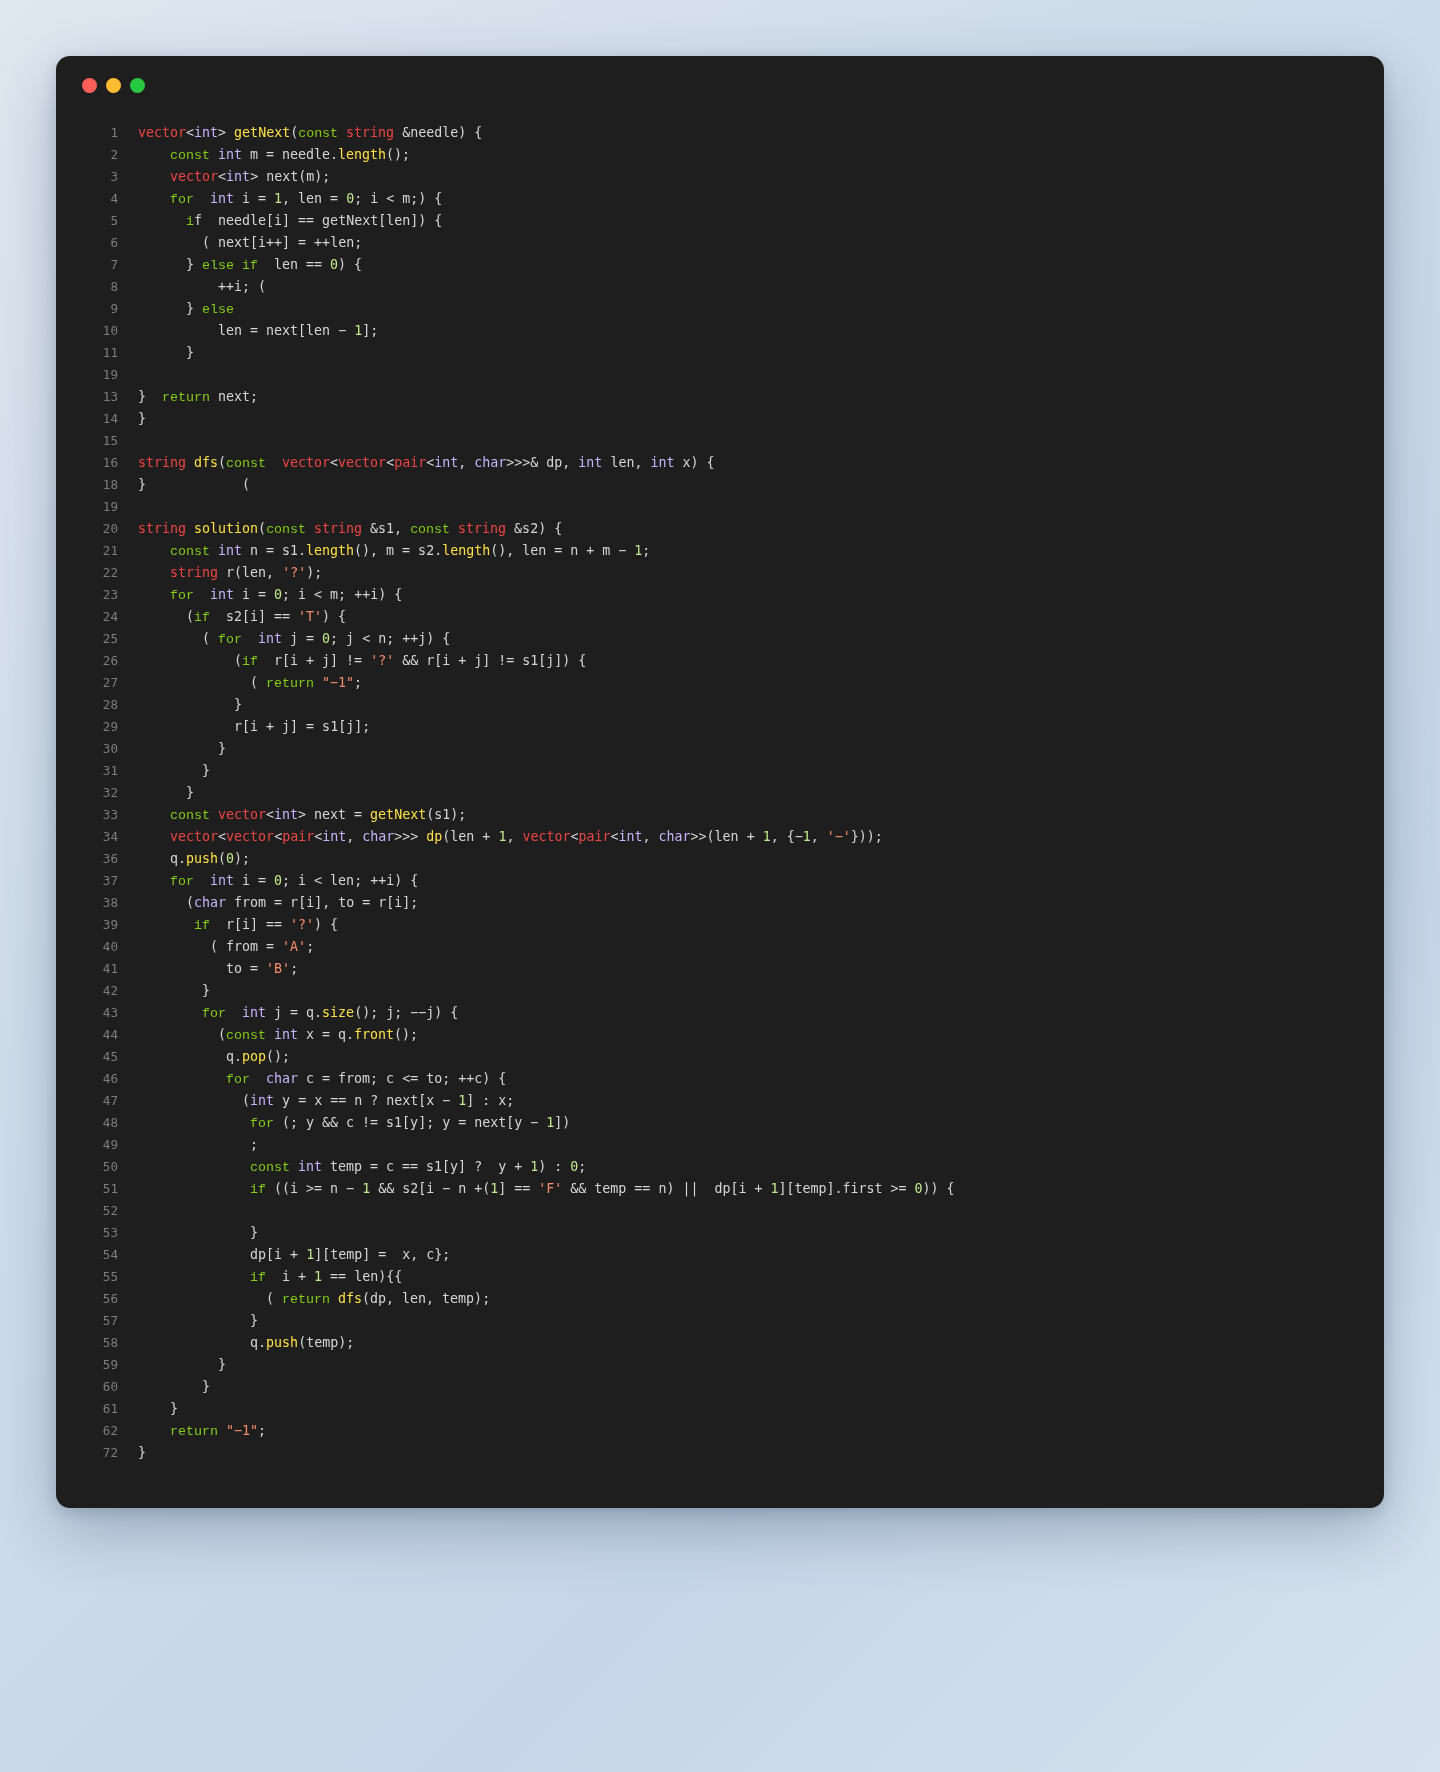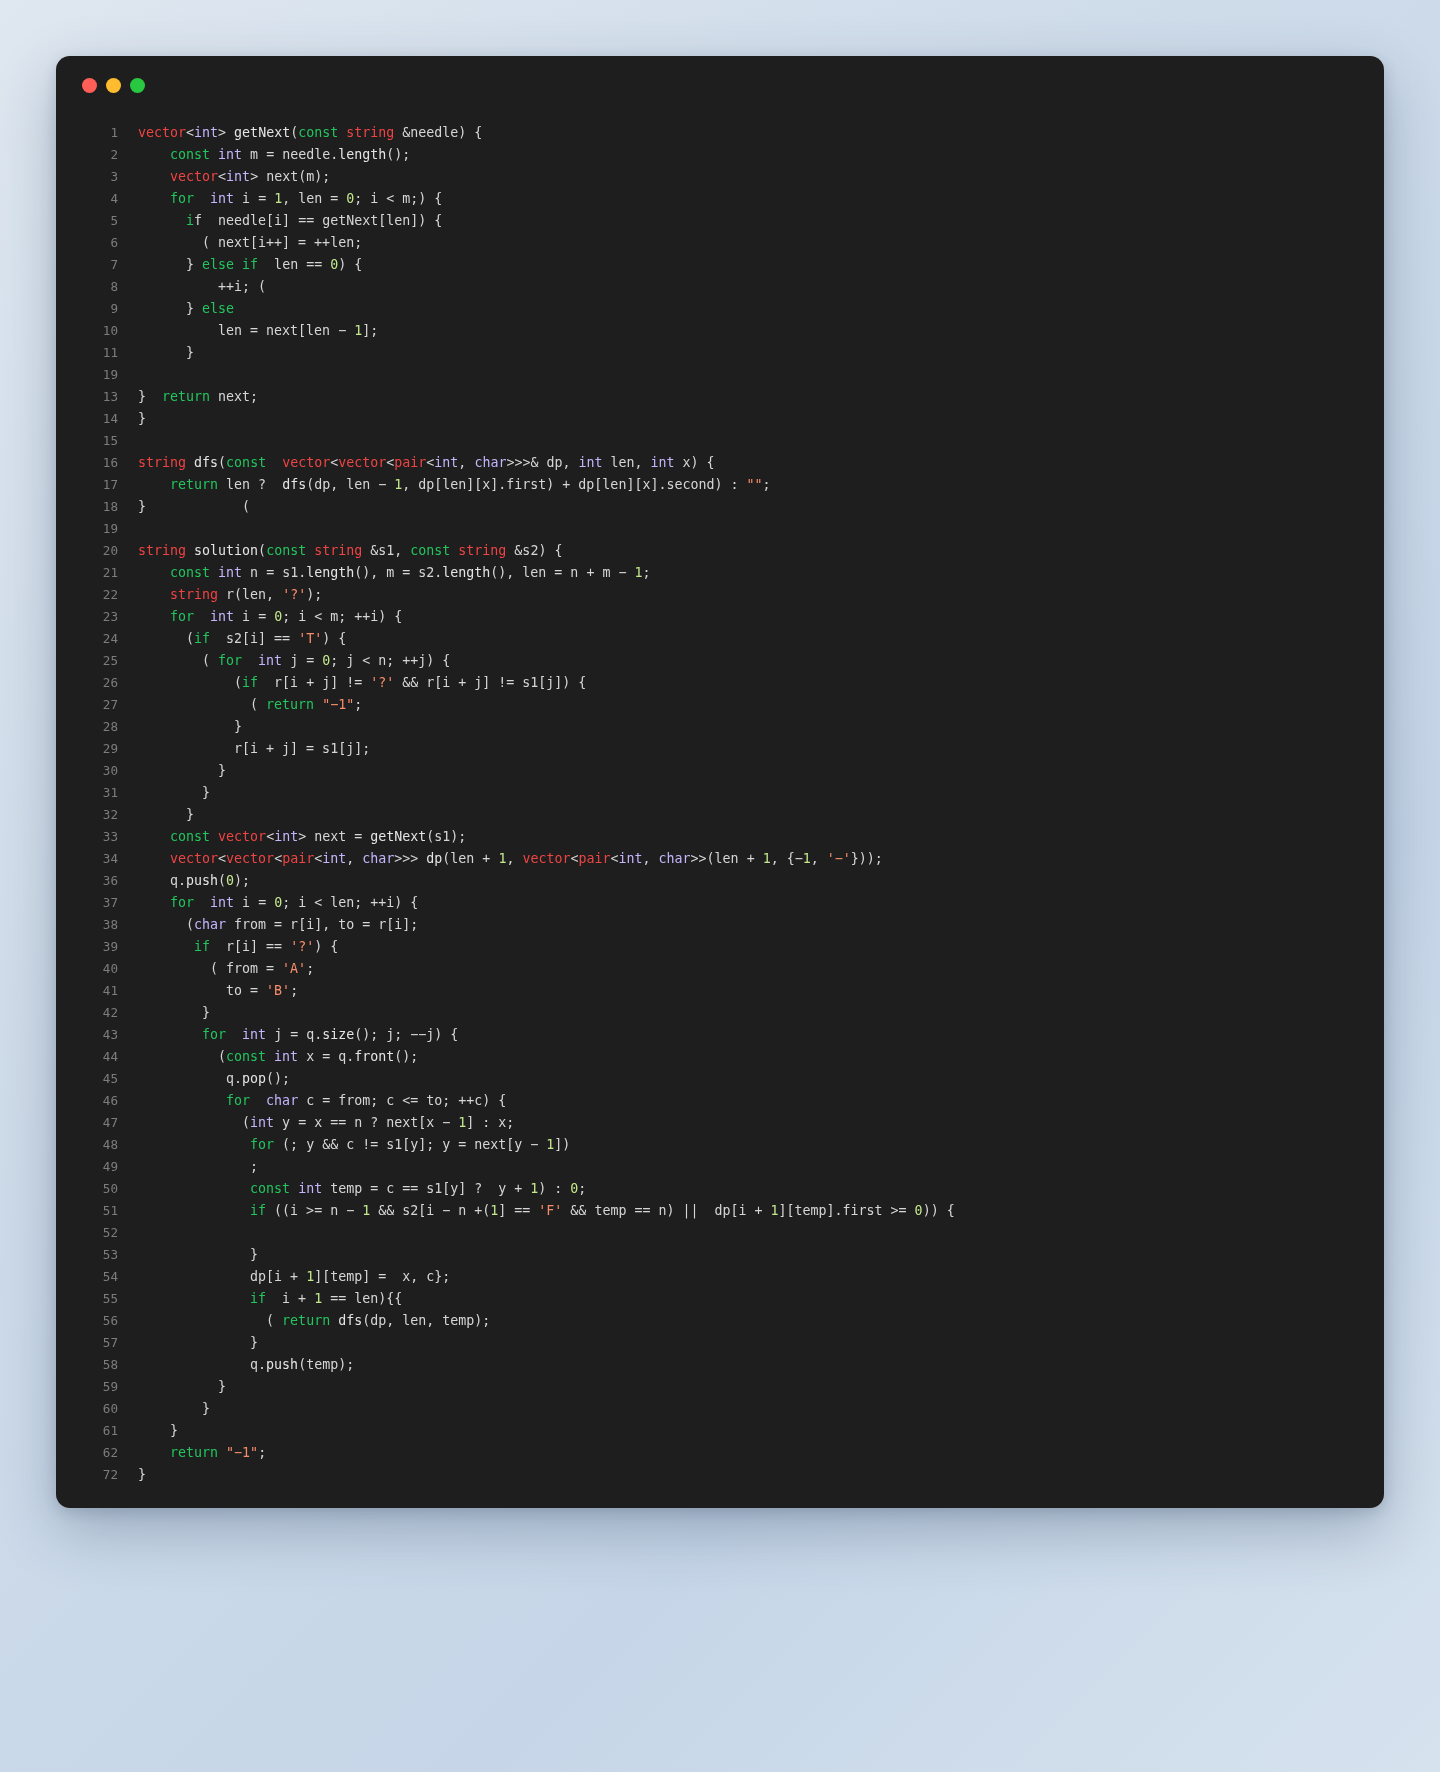--- a/index.html
+++ b/index.html
@@ -20,24 +20,24 @@
   .dot.red{background:#ff5f57;}
   .dot.yellow{background:#febc2e;}
   .dot.green{background:#28c840;}
   #code{padding:8px 0 0 0;}
   .row{display:flex;height:22px;line-height:22px;font-size:13.3px;letter-spacing:0;white-space:pre;}
   .ln{
     width:62px;min-width:62px;text-align:right;padding-right:20px;
     color:#7d7d7d;font-size:12.6px;-webkit-user-select:none;user-select:none;
   }
   .src{color:#d6d6d6;}
-  .k{color:#22c55e;}   
+  .k{color:#84cc16;font-family:Liberation Mono, monospace;}   
   .t{color:#c4b5fd;}   
   .c{color:#ef4444;}   
-  .f{color:#e5e5e5;}   
+  .f{color:#fde047;}   
   .s{color:#f78c6c;}   
   .n{color:#c3e88d;}   
   .p{color:#d6d6d6;}   
 </style>
 </head>
 <body>
 
 <div id="window">
 
   <div id="titlebar">
@@ -56,21 +56,20 @@
       <div class="row"><span class="ln">7</span><span class="src"><span class="p">      } </span><span class="k">else</span><span class="p"> </span><span class="k">if</span><span class="p">  len == </span><span class="n">0</span><span class="p">) {</span></span></div>
       <div class="row"><span class="ln">8</span><span class="src"><span class="p">          ++i; (</span></span></div>
       <div class="row"><span class="ln">9</span><span class="src"><span class="p">      } </span><span class="k">else</span></span></div>
       <div class="row"><span class="ln">10</span><span class="src"><span class="p">          len = next[len − </span><span class="n">1</span><span class="p">];</span></span></div>
       <div class="row"><span class="ln">11</span><span class="src"><span class="p">      }</span></span></div>
       <div class="row"><span class="ln">19</span><span class="src"></span></div>
       <div class="row"><span class="ln">13</span><span class="src"><span class="p">}  </span><span class="k">return</span><span class="p"> next;</span></span></div>
       <div class="row"><span class="ln">14</span><span class="src"><span class="p">}</span></span></div>
       <div class="row"><span class="ln">15</span><span class="src"></span></div>
       <div class="row"><span class="ln">16</span><span class="src"><span class="c">string</span><span class="p"> </span><span class="f">dfs</span><span class="p">(</span><span class="k">const</span><span class="p">  </span><span class="c">vector</span><span class="p">&lt;</span><span class="c">vector</span><span class="p">&lt;</span><span class="c">pair</span><span class="p">&lt;</span><span class="t">int</span><span class="p">, </span><span class="t">char</span><span class="p">&gt;&gt;&gt;&amp; dp, </span><span class="t">int</span><span class="p"> len, </span><span class="t">int</span><span class="p"> x) {</span></span></div>
-      <div class="row"><span class="ln">17</span><span class="src"><span class="p">    </span><span class="k">return</span><span class="p"> len ?  </span><span class="f">dfs</span><span class="p">(dp, len − </span><span class="n">1</span><span class="p">, dp[len][x].first) + dp[len][x].second) : </span><span class="s">""</span><span class="p">;</span></span></div>
       <div class="row"><span class="ln">18</span><span class="src"><span class="p">}            (</span></span></div>
       <div class="row"><span class="ln">19</span><span class="src"></span></div>
       <div class="row"><span class="ln">20</span><span class="src"><span class="c">string</span><span class="p"> </span><span class="f">solution</span><span class="p">(</span><span class="k">const</span><span class="p"> </span><span class="c">string</span><span class="p"> &amp;s1, </span><span class="k">const</span><span class="p"> </span><span class="c">string</span><span class="p"> &amp;s2) {</span></span></div>
       <div class="row"><span class="ln">21</span><span class="src"><span class="p">    </span><span class="k">const</span><span class="p"> </span><span class="t">int</span><span class="p"> n = s1.</span><span class="f">length</span><span class="p">(), m = s2.</span><span class="f">length</span><span class="p">(), len = n + m − </span><span class="n">1</span><span class="p">;</span></span></div>
       <div class="row"><span class="ln">22</span><span class="src"><span class="p">    </span><span class="c">string</span><span class="p"> r(len, </span><span class="s">'?'</span><span class="p">);</span></span></div>
       <div class="row"><span class="ln">23</span><span class="src"><span class="p">    </span><span class="k">for</span><span class="p">  </span><span class="t">int</span><span class="p"> i = </span><span class="n">0</span><span class="p">; i &lt; m; ++i) {</span></span></div>
       <div class="row"><span class="ln">24</span><span class="src"><span class="p">      (</span><span class="k">if</span><span class="p">  s2[i] == </span><span class="s">'T'</span><span class="p">) {</span></span></div>
       <div class="row"><span class="ln">25</span><span class="src"><span class="p">        ( </span><span class="k">for</span><span class="p">  </span><span class="t">int</span><span class="p"> j = </span><span class="n">0</span><span class="p">; j &lt; n; ++j) {</span></span></div>
       <div class="row"><span class="ln">26</span><span class="src"><span class="p">            (</span><span class="k">if</span><span class="p">  r[i + j] != </span><span class="s">'?'</span><span class="p"> &amp;&amp; r[i + j] != s1[j]) {</span></span></div>
       <div class="row"><span class="ln">27</span><span class="src"><span class="p">              ( </span><span class="k">return</span><span class="p"> </span><span class="s">"−1"</span><span class="p">;</span></span></div>

